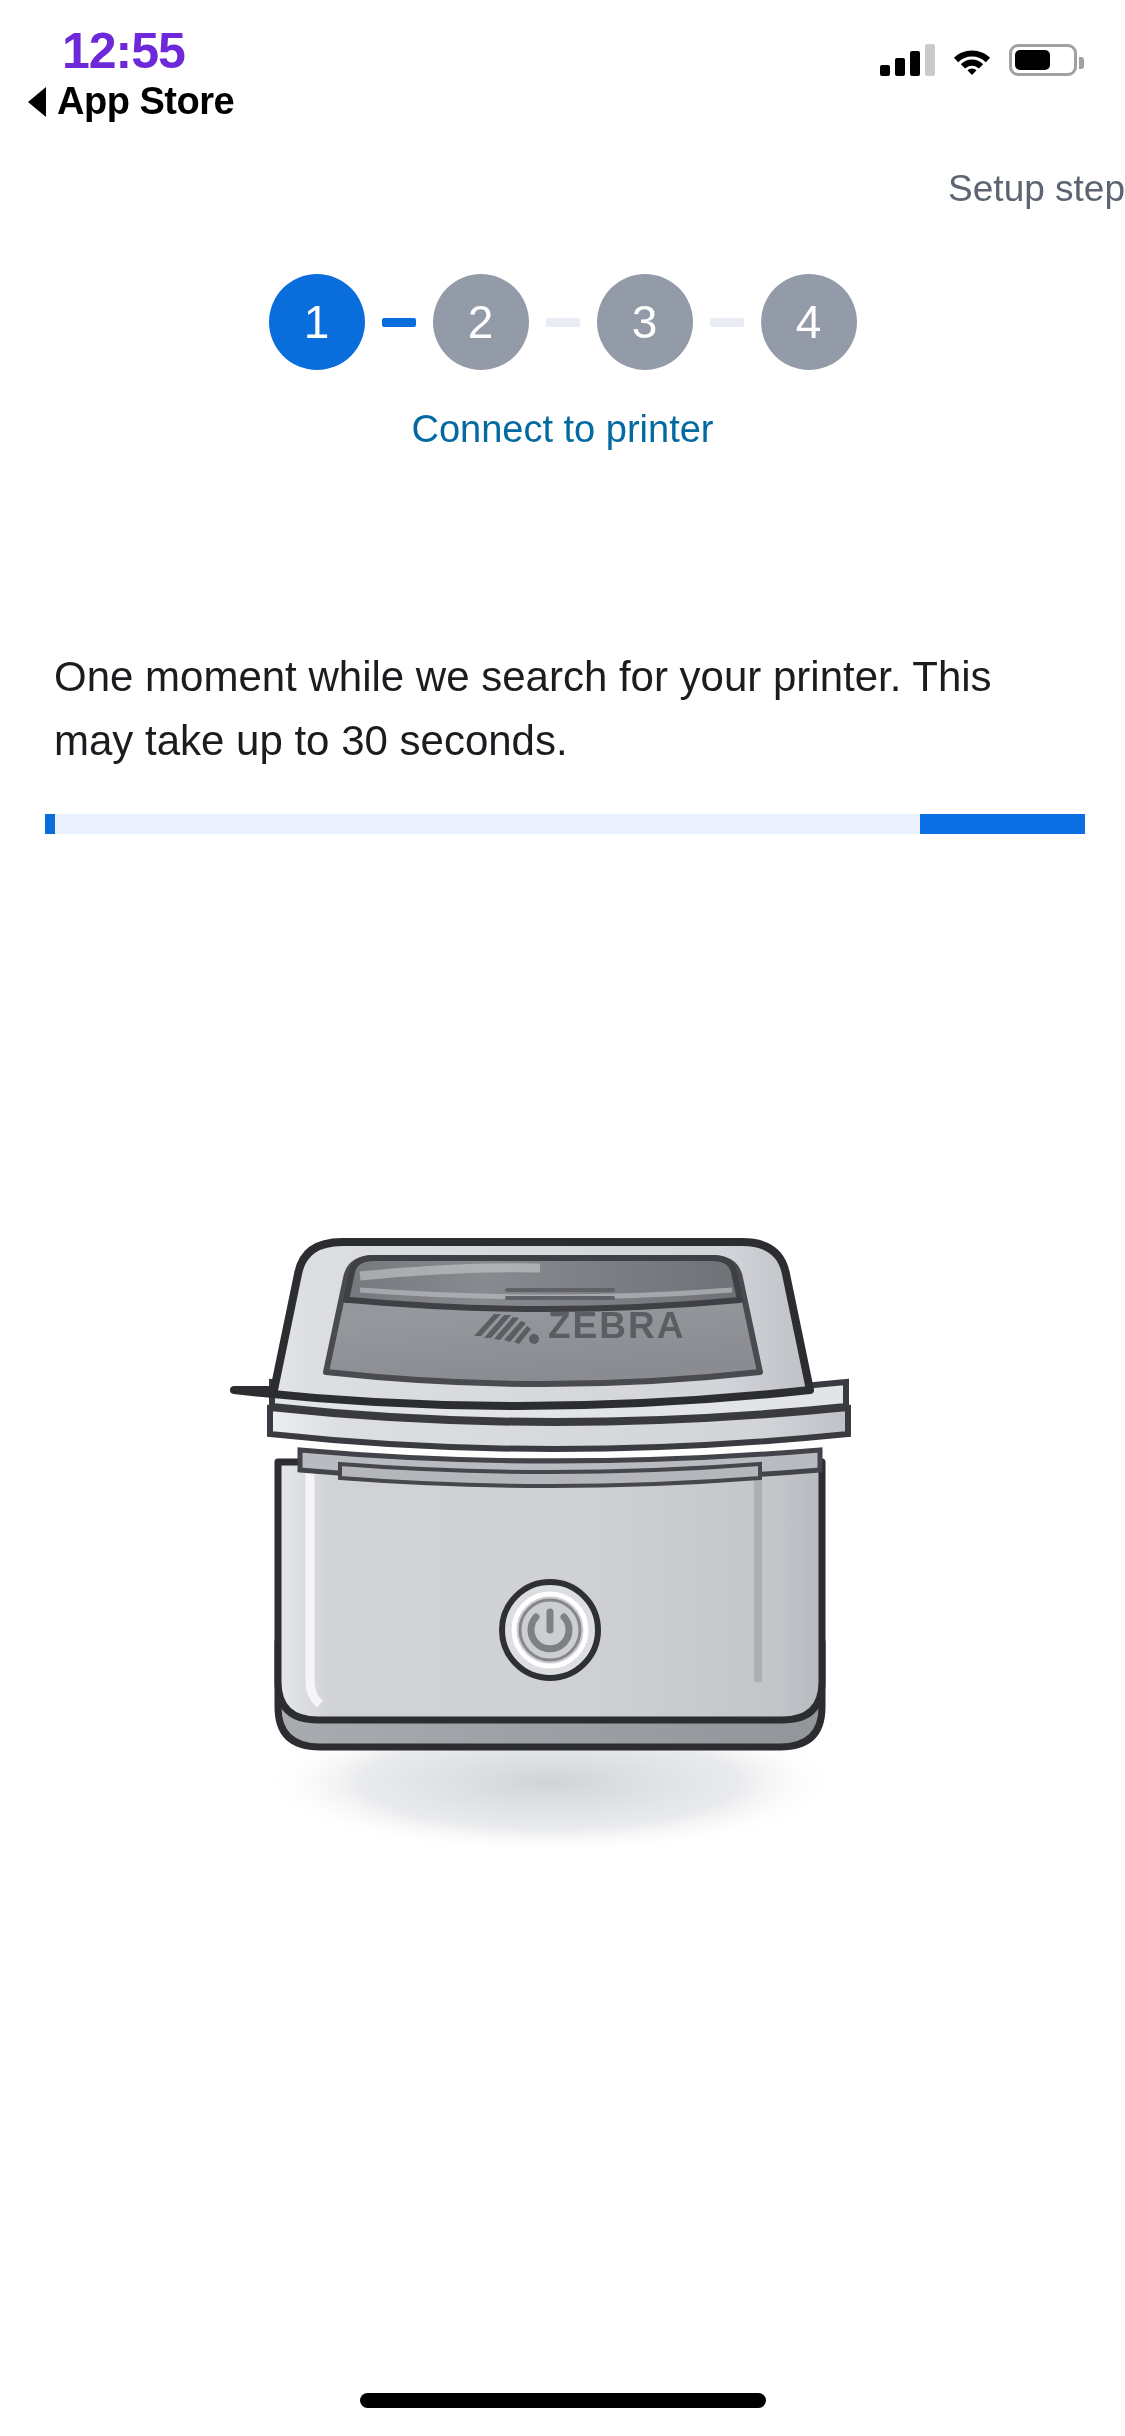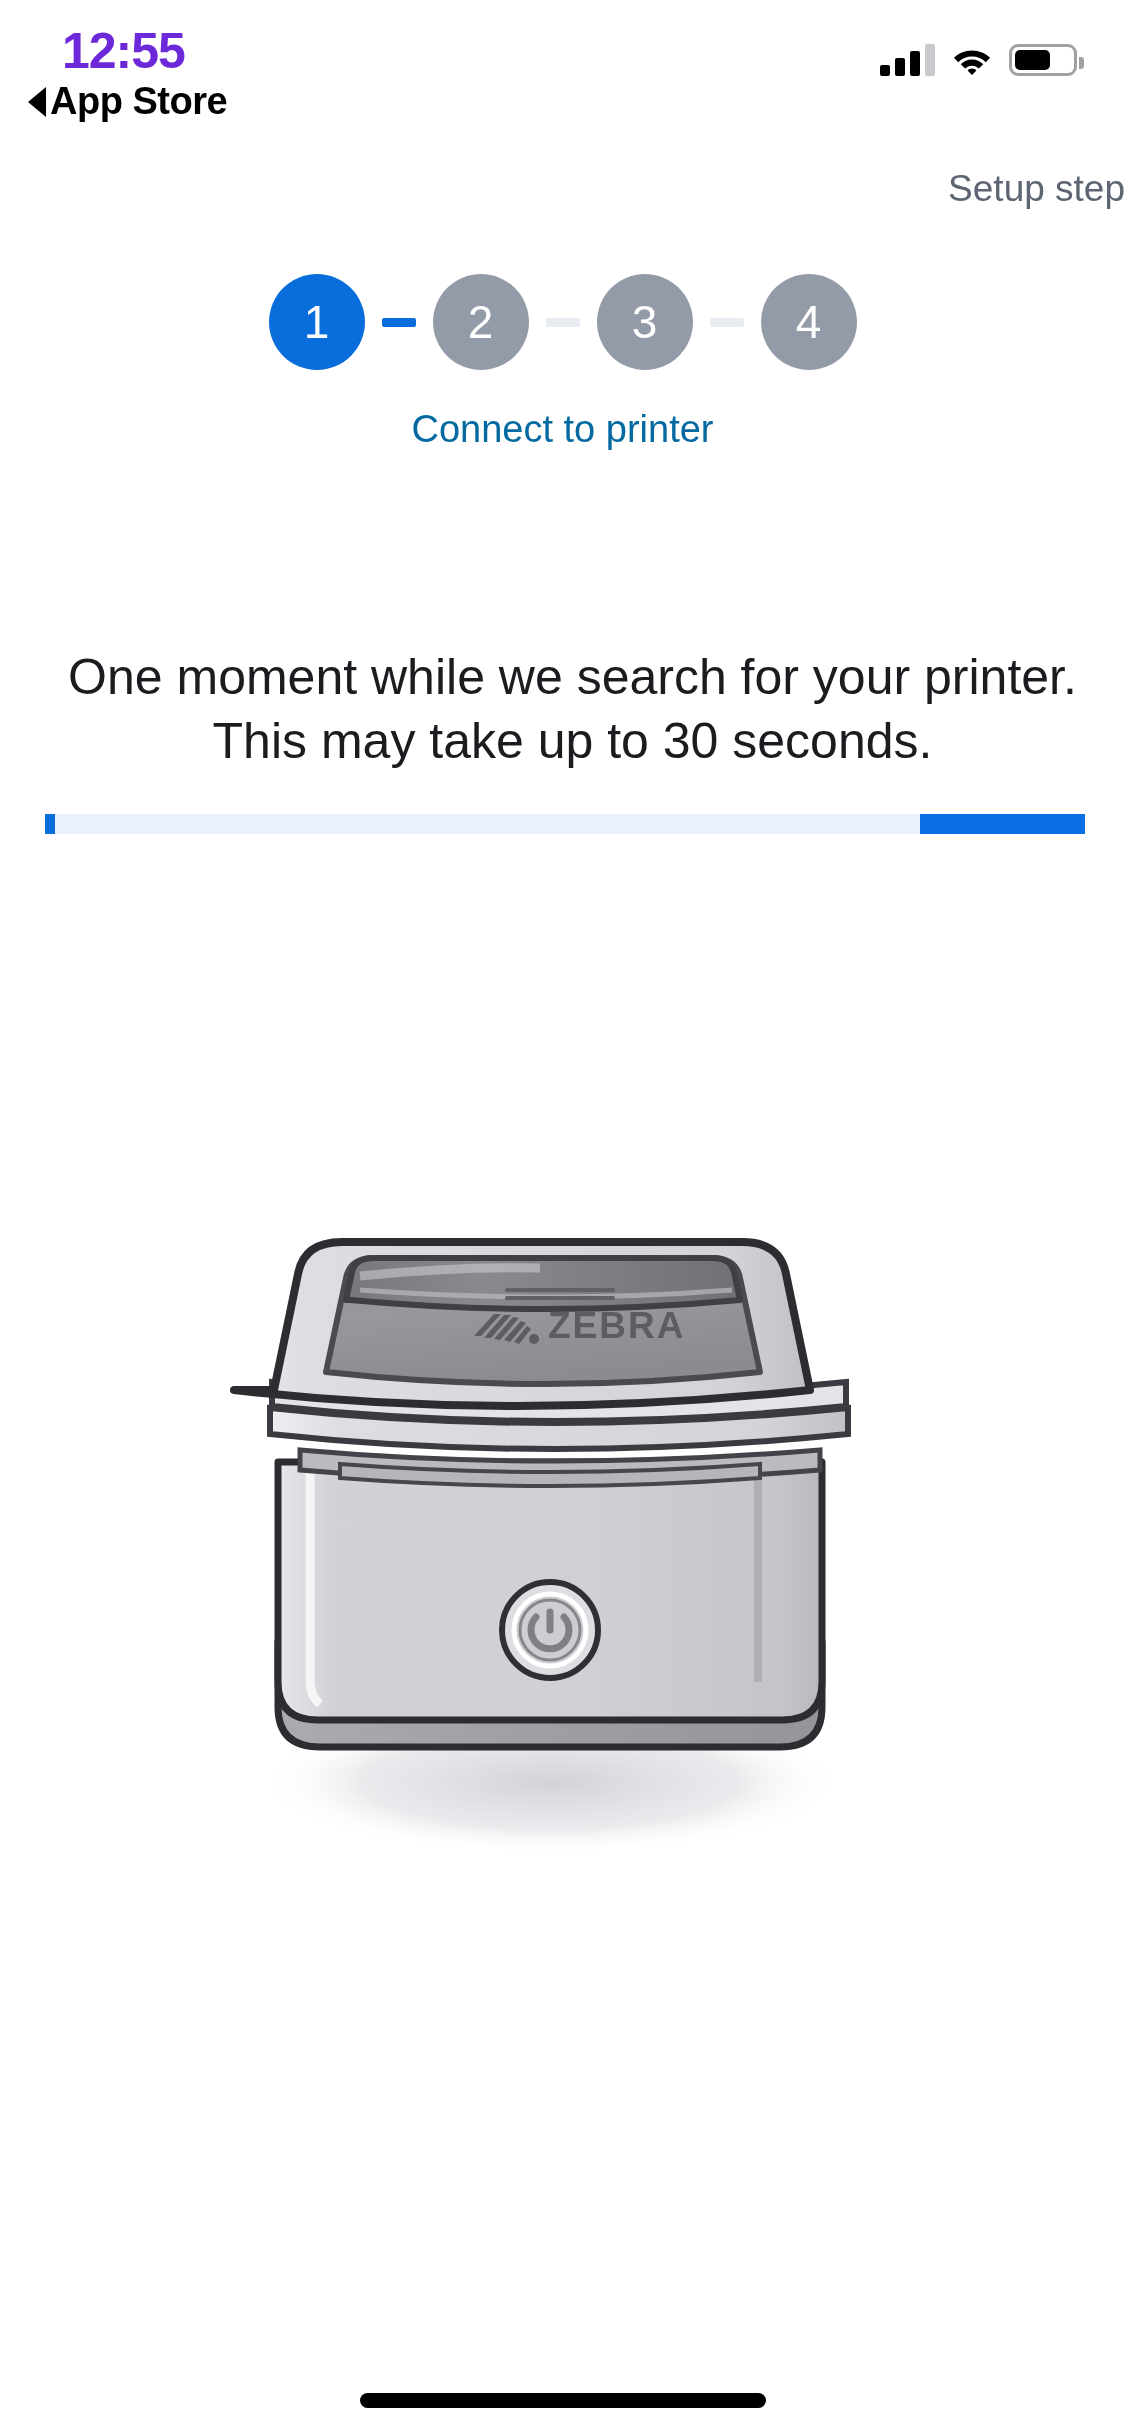--- a/index.html
+++ b/index.html
@@ -20,21 +20,21 @@
     position: absolute; top: 0; left: 0;
     width: 1125px; height: 132px;
   }
   #status-time {
     position: absolute; left: 62px; top: 22px;
     font-size: 50px; font-weight: bold; letter-spacing: -1px;
     color: #6d28d9;
   }
   #back-to-app {
     position: absolute; left: 28px; top: 80px;
-    display: flex; align-items: center; gap: 4px; text-align: center;
+    display: flex; align-items: center; gap: 11px; text-align: center;
   }
   #back-to-app .caret {
     width: 0; height: 0;
     border-top: 15px solid transparent;
     border-bottom: 15px solid transparent;
     border-right: 18px solid #000;
   }
   #back-to-app .label {
     font-size: 38px; font-weight: bold; color: #000;
     letter-spacing: -0.5px;
@@ -90,22 +90,22 @@
   #step-caption {
     position: absolute; top: 408px; left: 0; width: 1125px;
     text-align: center; font-size: 38px; color: #0369a1;
   }
   #page-title {
     position: absolute; top: 515px; left: 0; width: 1125px;
     text-align: center; font-size: 54px; font-weight: bold;
     color: #111214; letter-spacing: -0.5px;
   }
   #page-body {
-    position: absolute; top: 645px; left: 60px; width: 1025px;
-    text-align: center; font-size: 50px; line-height: 64px;
+    position: absolute; top: 645px; left: 54px; width: 1025px;
+    font-size: 42px; line-height: 64px;
     color: #1b1c1f;
   }
 
   
   #progress-track {
     position: absolute; top: 814px; left: 45px;
     width: 1040px; height: 20px;
     background: #eaf1fc;
   }
   #progress-head {

